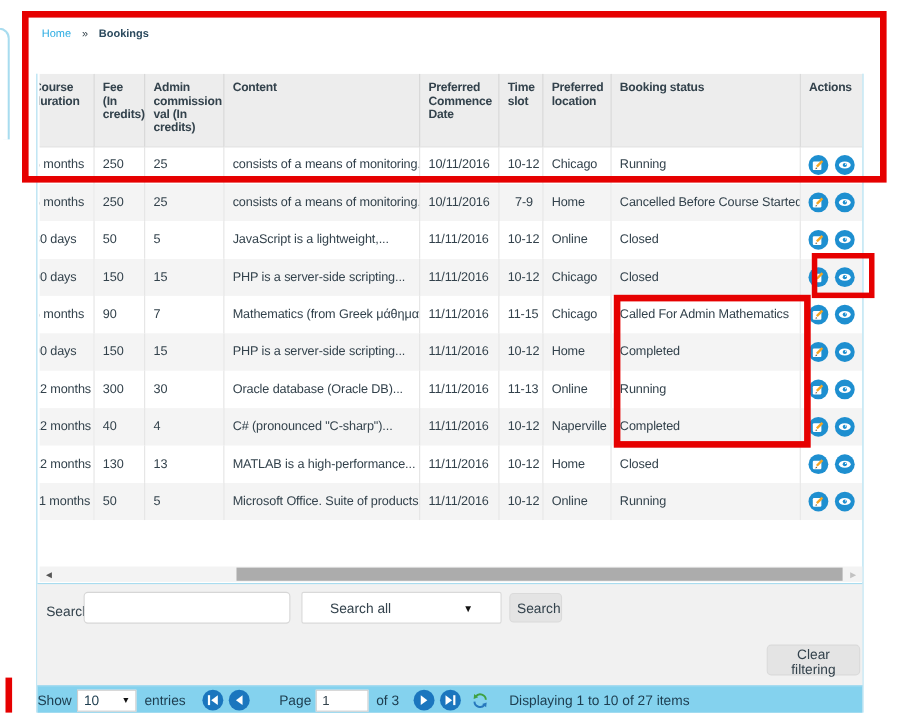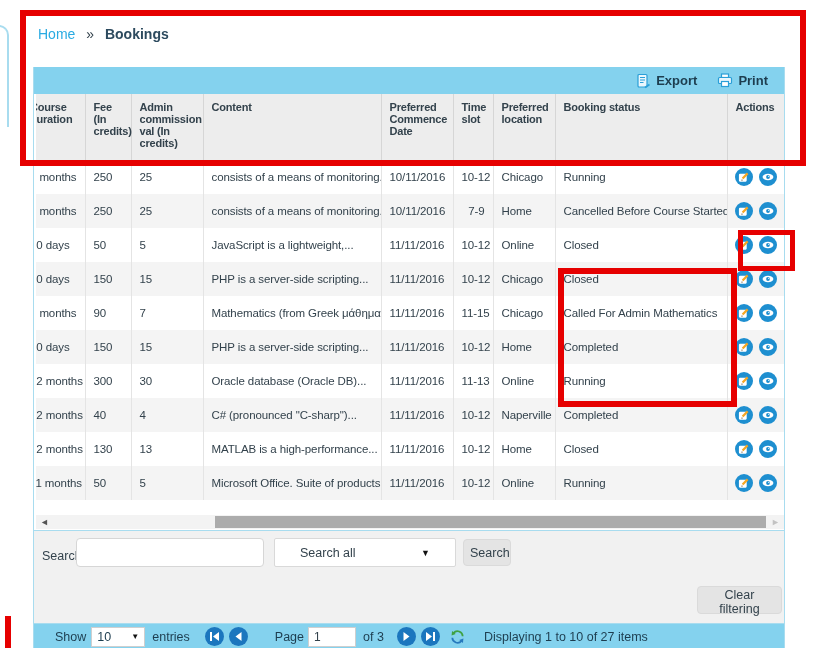--- a/index.html
+++ b/index.html
@@ -10,21 +10,21 @@
     font-family:"Liberation Sans", sans-serif;
   }
 
   
   .outer-edge {
     position:absolute; left:-60px; top:25px; width:69px; height:102px;
     border:2px solid #A8DCEF; border-bottom:none; border-radius:10px 10px 0 0;
   }
 
   
-  .breadcrumb { position:absolute; left:38px; top:26px; font-size:14px; }
+  .breadcrumb { position:absolute; left:38px; top:26px; font-size:10px; }
   .breadcrumb .home { color:#29ABE2; cursor:pointer; }
   .breadcrumb .sep { color:#33424C; margin:0 7px; }
   .breadcrumb .current { color:#2C4A5E; font-weight:bold; }
 
   
   .panel {
     position:absolute; left:33px; top:67px; width:752px; height:581px;
     border-left:1px solid #A8DCEF; border-right:1px solid #A8DCEF;
     background:#ffffff;
   }
@@ -99,21 +99,21 @@
     background:#E4E4E4; border:1px solid #DADADA; border-radius:4px;
     color:#33424C; font-size:12.5px; font-family:"Liberation Sans",sans-serif; cursor:pointer;
   }
   .search-btn { position:absolute; left:429px; top:8px; width:48px; height:27px; }
   .clear-btn { position:absolute; left:663px; top:55px; width:85px; height:28px; }
 
   
   .footer-bar {
     position:absolute; left:0; top:92px; width:750px; height:26px;
     background:#84D2EE; border-top:1px solid #A8DCEF;
-    display:flex; align-items:center; font-size:12.5px; color:#1D3D4F; padding-left:21px;
+    display:flex; align-items:center; font-size:12.5px; color:#1D3D4F; padding-left:0;
   }
   .pagesize-select {
     margin-left:5px; width:54px; height:20px; background:#ffffff; border:1px solid #CFCFCF;
     display:flex; align-items:center; justify-content:space-between; padding:0 5px; cursor:pointer;
   }
   .pagesize-select .caret { font-size:8px; color:#111111; }
   .entries-label { margin-left:7px; }
   .pager-btn {
     width:19px; height:19px; border-radius:50%; background:#1B76BE;
     display:inline-flex; align-items:center; justify-content:center; cursor:pointer; flex:0 0 auto;
@@ -142,44 +142,20 @@
 <div class="outer-edge"></div>
 
 <div class="breadcrumb">
   <span class="home">Home</span>
   <span class="sep">»</span>
   <span class="current">Bookings</span>
 </div>
 
 <div class="panel">
 
-  <div class="toolbar">
-    <div class="tool-btn">
-      <span style="display:inline-flex;">
-        <svg width="15" height="16" viewBox="0 0 15 16">
-          <rect x="2" y="1.5" width="9" height="12.5" rx="1" fill="#EAF7FD" stroke="#2A9FD8" stroke-width="1.2"></rect>
-          <line x1="4" y1="4.5" x2="9" y2="4.5" stroke="#2A9FD8" stroke-width="1"></line>
-          <line x1="4" y1="7" x2="9" y2="7" stroke="#2A9FD8" stroke-width="1"></line>
-          <line x1="4" y1="9.5" x2="7.5" y2="9.5" stroke="#2A9FD8" stroke-width="1"></line>
-          <line x1="9" y1="14.5" x2="13.5" y2="11.5" stroke="#2A9FD8" stroke-width="1.6"></line>
-        </svg>
-      </span>
-      <span>Export</span>
-    </div>
-    <div class="tool-btn">
-      <span style="display:inline-flex;">
-        <svg width="16" height="15" viewBox="0 0 16 15">
-          <rect x="4.5" y="1" width="7" height="3.5" fill="#ffffff" stroke="#2A9FD8" stroke-width="1.2"></rect>
-          <rect x="1.5" y="4.5" width="13" height="6" rx="1" fill="#EAF7FD" stroke="#2A9FD8" stroke-width="1.2"></rect>
-          <rect x="4.5" y="8.5" width="7" height="5" fill="#ffffff" stroke="#2A9FD8" stroke-width="1.2"></rect>
-        </svg>
-      </span>
-      <span>Print</span>
-    </div>
-  </div>
 
   <div class="table-viewport">
     <table class="grid">
       <thead>
         <tr>
             <th class="col-duration">Course duration</th>
             <th class="col-fee">Fee (In credits)</th>
             <th class="col-admin_commission">Admin commission val (In credits)</th>
             <th class="col-content">Content</th>
             <th class="col-commence_date">Preferred Commence Date</th>

